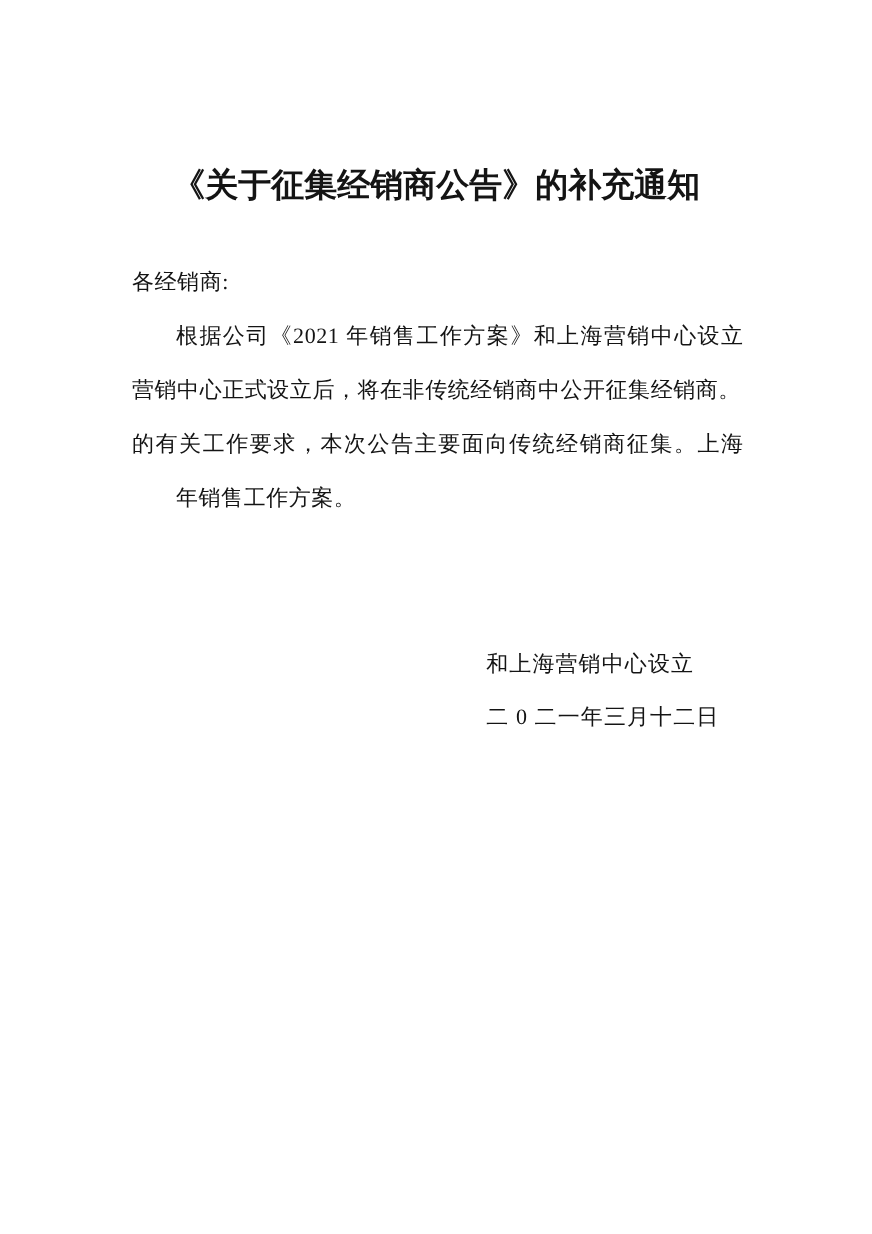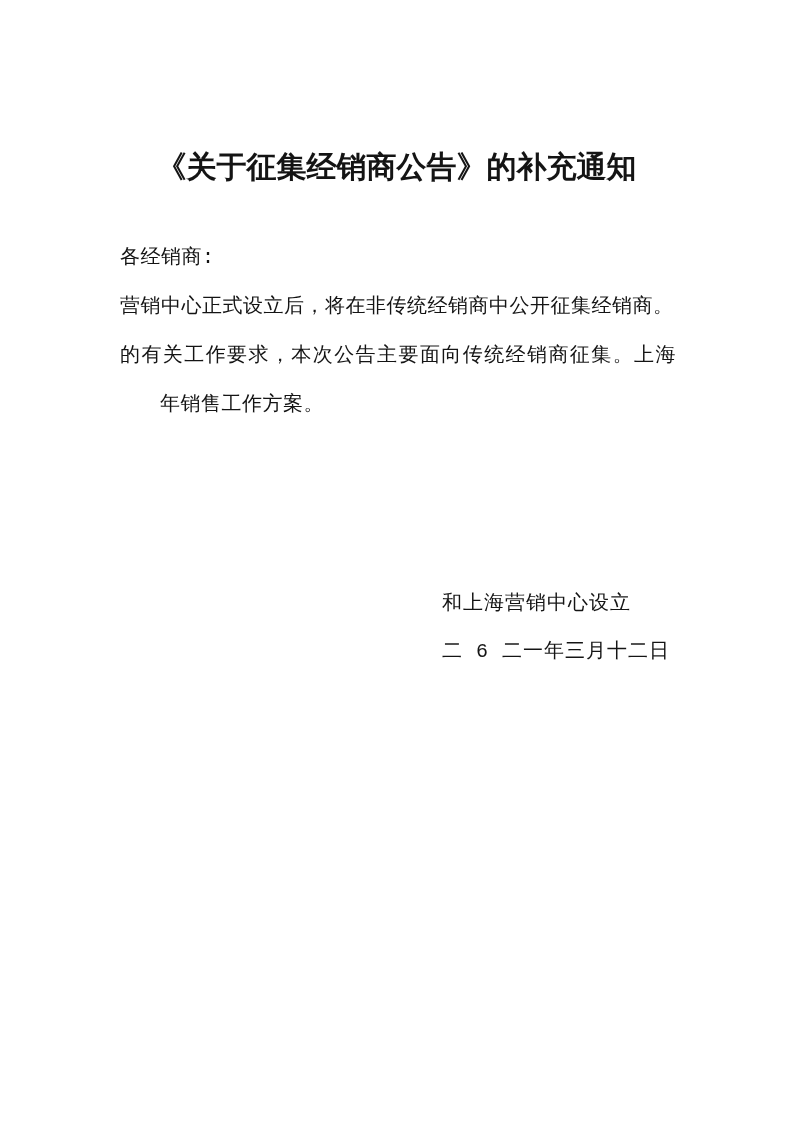--- a/index.html
+++ b/index.html
@@ -5,21 +5,21 @@
   html, body {
     margin: 0;
     padding: 0;
     background: #ffffff;
   }
   .page {
     position: relative;
     width: 793px;
     height: 1122px;
     background: #ffffff;
-    font-family: Liberation Mono, monospace;
+    font-family: Liberation Serif, serif;
     color: #141414;
     overflow: hidden;
   }
   .doc-title {
     position: absolute;
     top: 145px;
     left: 0;
     right: 0;
     margin: 0;
     text-align: center;
@@ -65,25 +65,26 @@
 <body>
 
 <div class="page">
 
   <h1 class="doc-title">《关于征集经销商公告》的补充通知</h1>
 
   <div class="doc-body">
     <div class="line">各经销商:</div>
 
     <div id="body-paragraph">
+        <div class="line indent justify">根据公司《2021 年销售工作方案》和上海营销中心设立</div>
         <div class="line">营销中心正式设立后，将在非传统经销商中公开征集经销商。</div>
         <div class="line justify">的有关工作要求，本次公告主要面向传统经销商征集。上海</div>
       </div>
 
     <div class="line indent">年销售工作方案。</div>
   </div>
 
   <div class="signature-block">
     <div class="line">和上海营销中心设立</div>
-    <div class="line">二 6 二一年三月十二日</div>
+    <div class="line">二 0 二一年三月十二日</div>
   </div>
 
 </div>
 
 </body></html>

